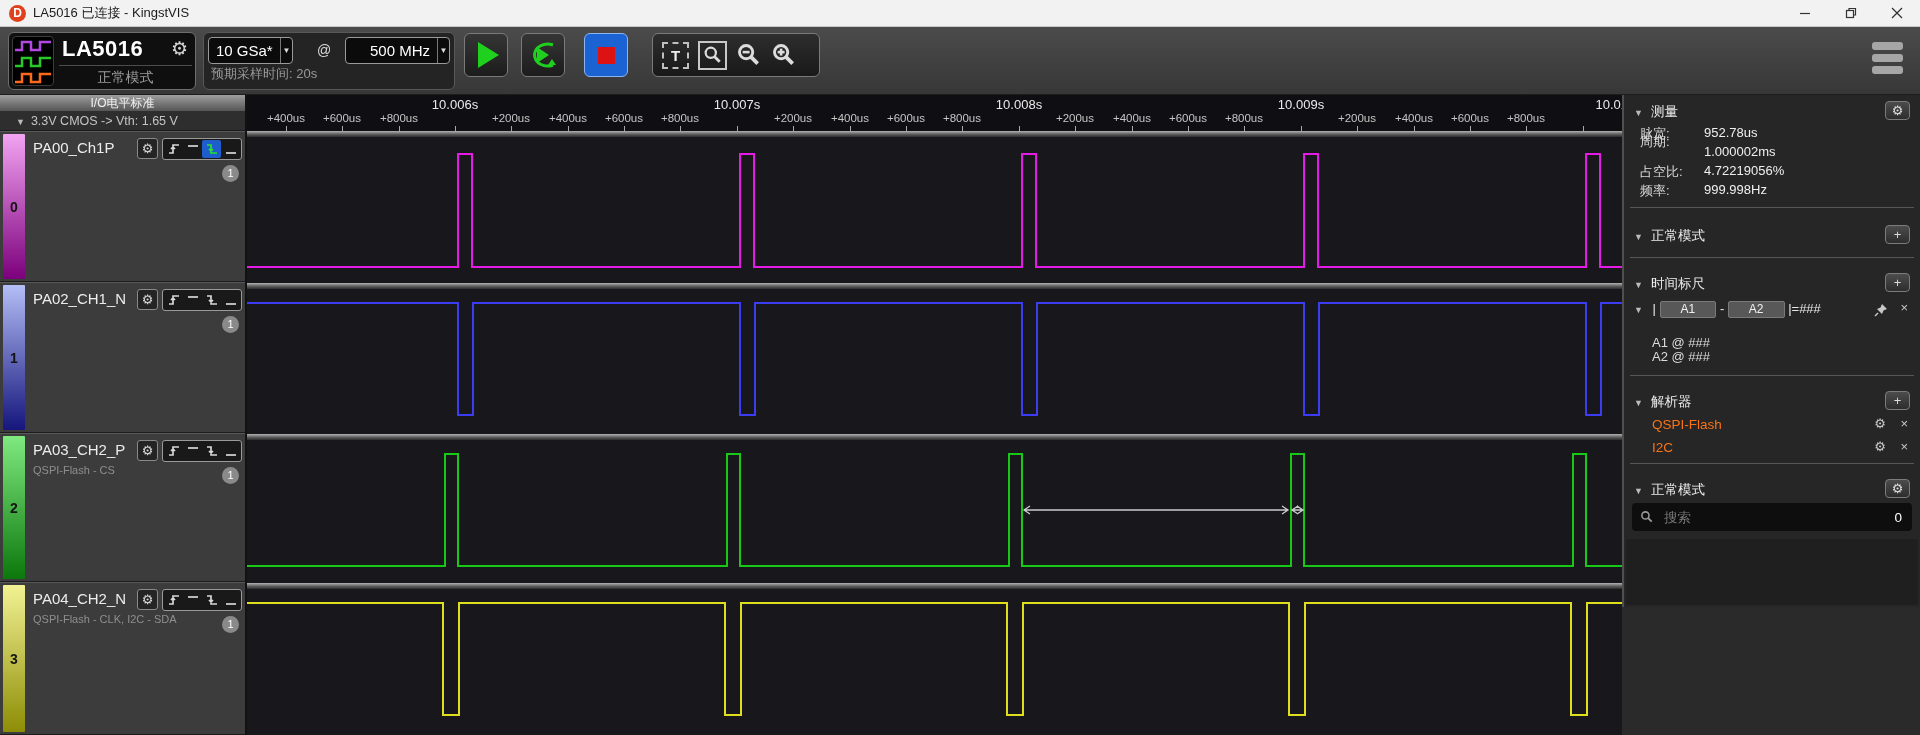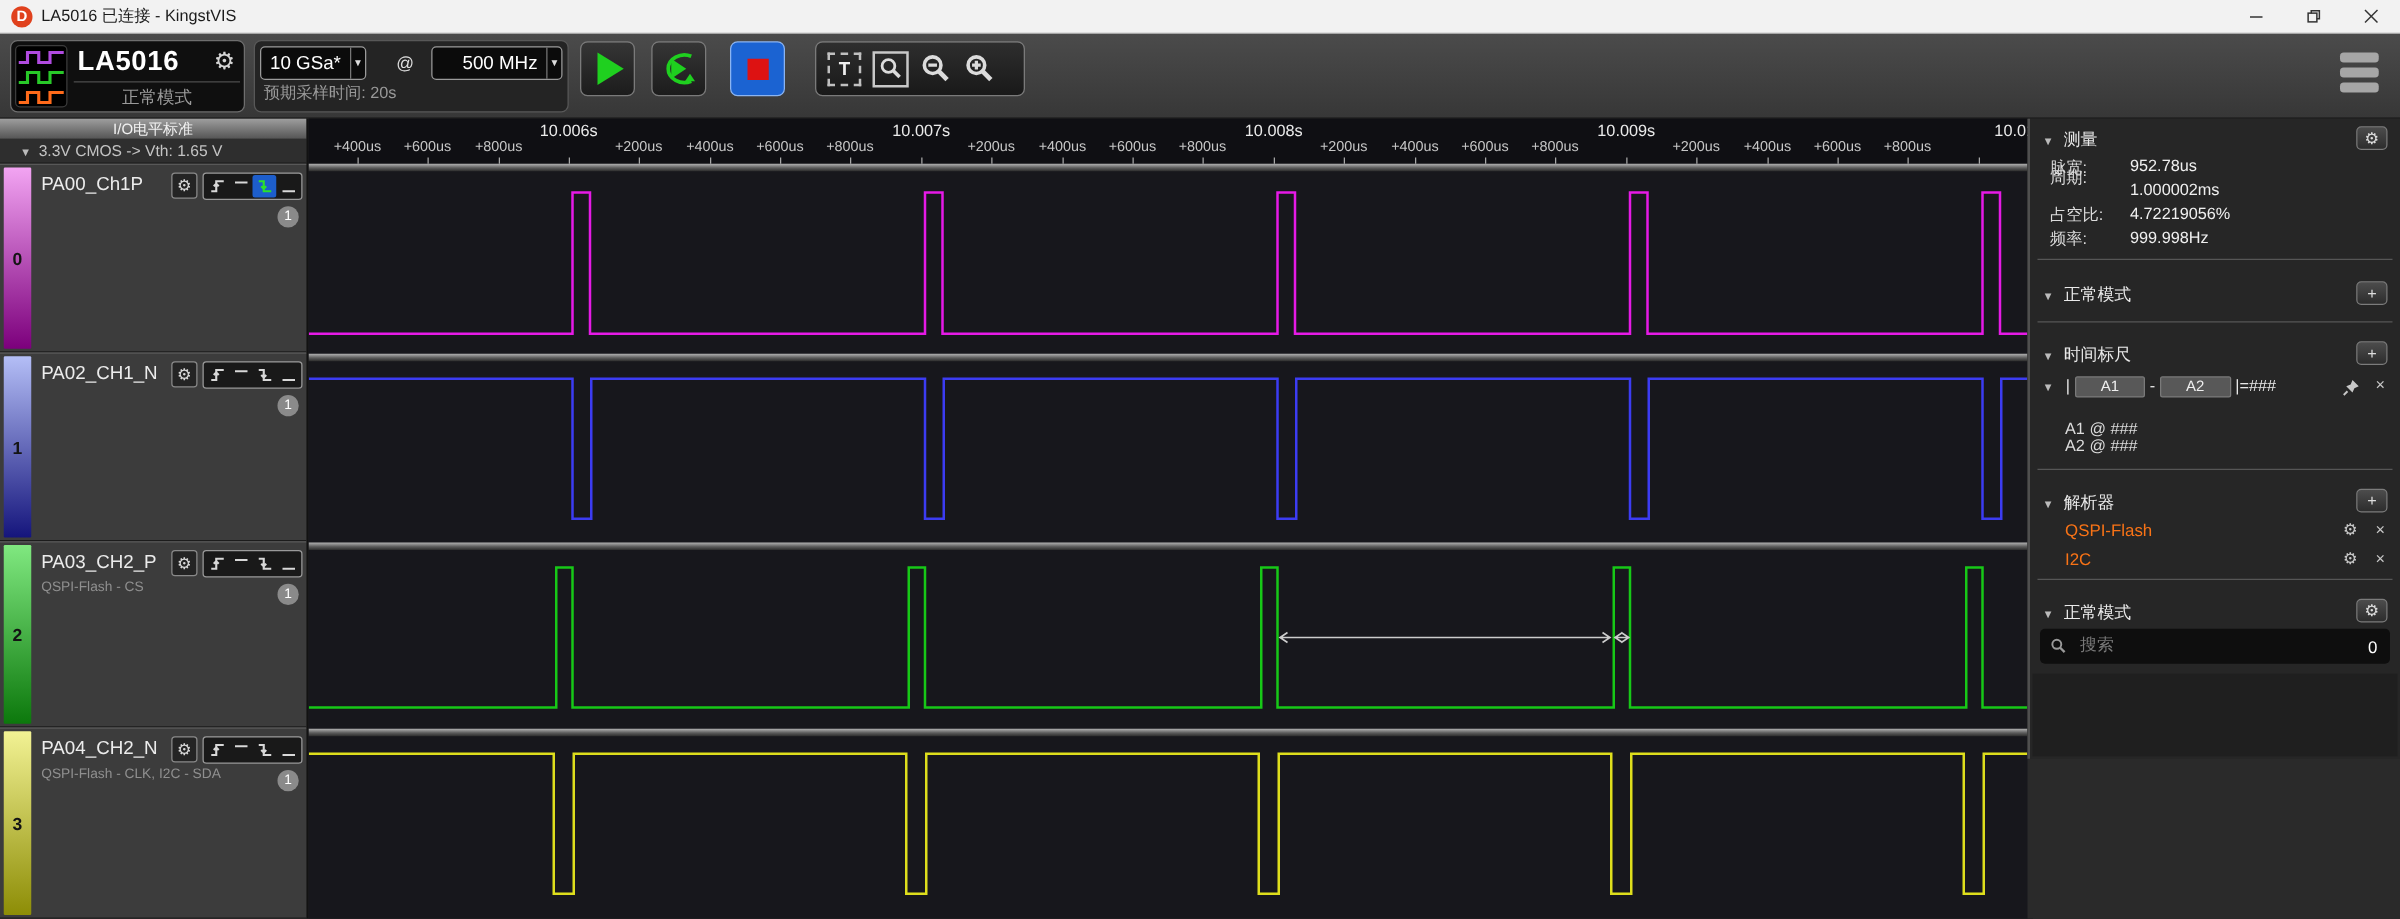--- a/index.html
+++ b/index.html
@@ -81,21 +81,21 @@
   .sq-btn { position:absolute; right:10px; width:25px; height:19px; background:linear-gradient(#4c4c4c,#2d2d2d); border:1px solid #7c7c7c; border-radius:4px; color:#ddd; text-align:center; line-height:17px; font-size:13px; }
   .m-label { position:absolute; left:16px; font-size:13px; color:#dcdcdc; }
   .m-value { position:absolute; left:80px; font-size:13px; color:#efefef; }
   .hr { position:absolute; left:6px; right:6px; height:1px; background:#565656; }
   .chip { display:inline-block; background:#585858; border:1px solid #7a7a7a; border-radius:2px; padding:0 20px; font-size:12px; line-height:15px; color:#f0f0f0; }
   .marker-row { position:absolute; left:10px; font-size:13px; color:#e8e8e8; }
   .marker-sub { position:absolute; left:28px; font-size:13px; color:#dcdcdc; }
   .row-icon { position:absolute; font-size:13px; color:#c8c8c8; }
   .dec-item { position:absolute; left:28px; font-size:13.5px; color:#f97316; }
   .search-box { position:absolute; left:8px; right:8px; top:408px; height:28px; background:#0e0e0e; border-radius:4px; display:flex; align-items:center; }
-  .search-input { background:transparent; border:none; outline:none; color:#d0d0d0; font-size:13.5px; flex:1; font-family:Liberation Mono, monospace; }
+  .search-input { background:transparent; border:none; outline:none; color:#d0d0d0; font-size:13.5px; flex:1; font-family:Liberation Sans, sans-serif; }
   .search-input::placeholder { color:#787878; }
   .search-count { padding-right:10px; color:#fff; font-size:13.5px; }
   .results-area { position:absolute; left:2px; right:2px; top:444px; bottom:2px; background:#1f1f1f; }
 </style>
 </head>
 <body>
 
 <div class="titlebar">
   <div class="app-logo">D</div>
   <div class="title-text">LA5016 已连接 - KingstVIS</div>

